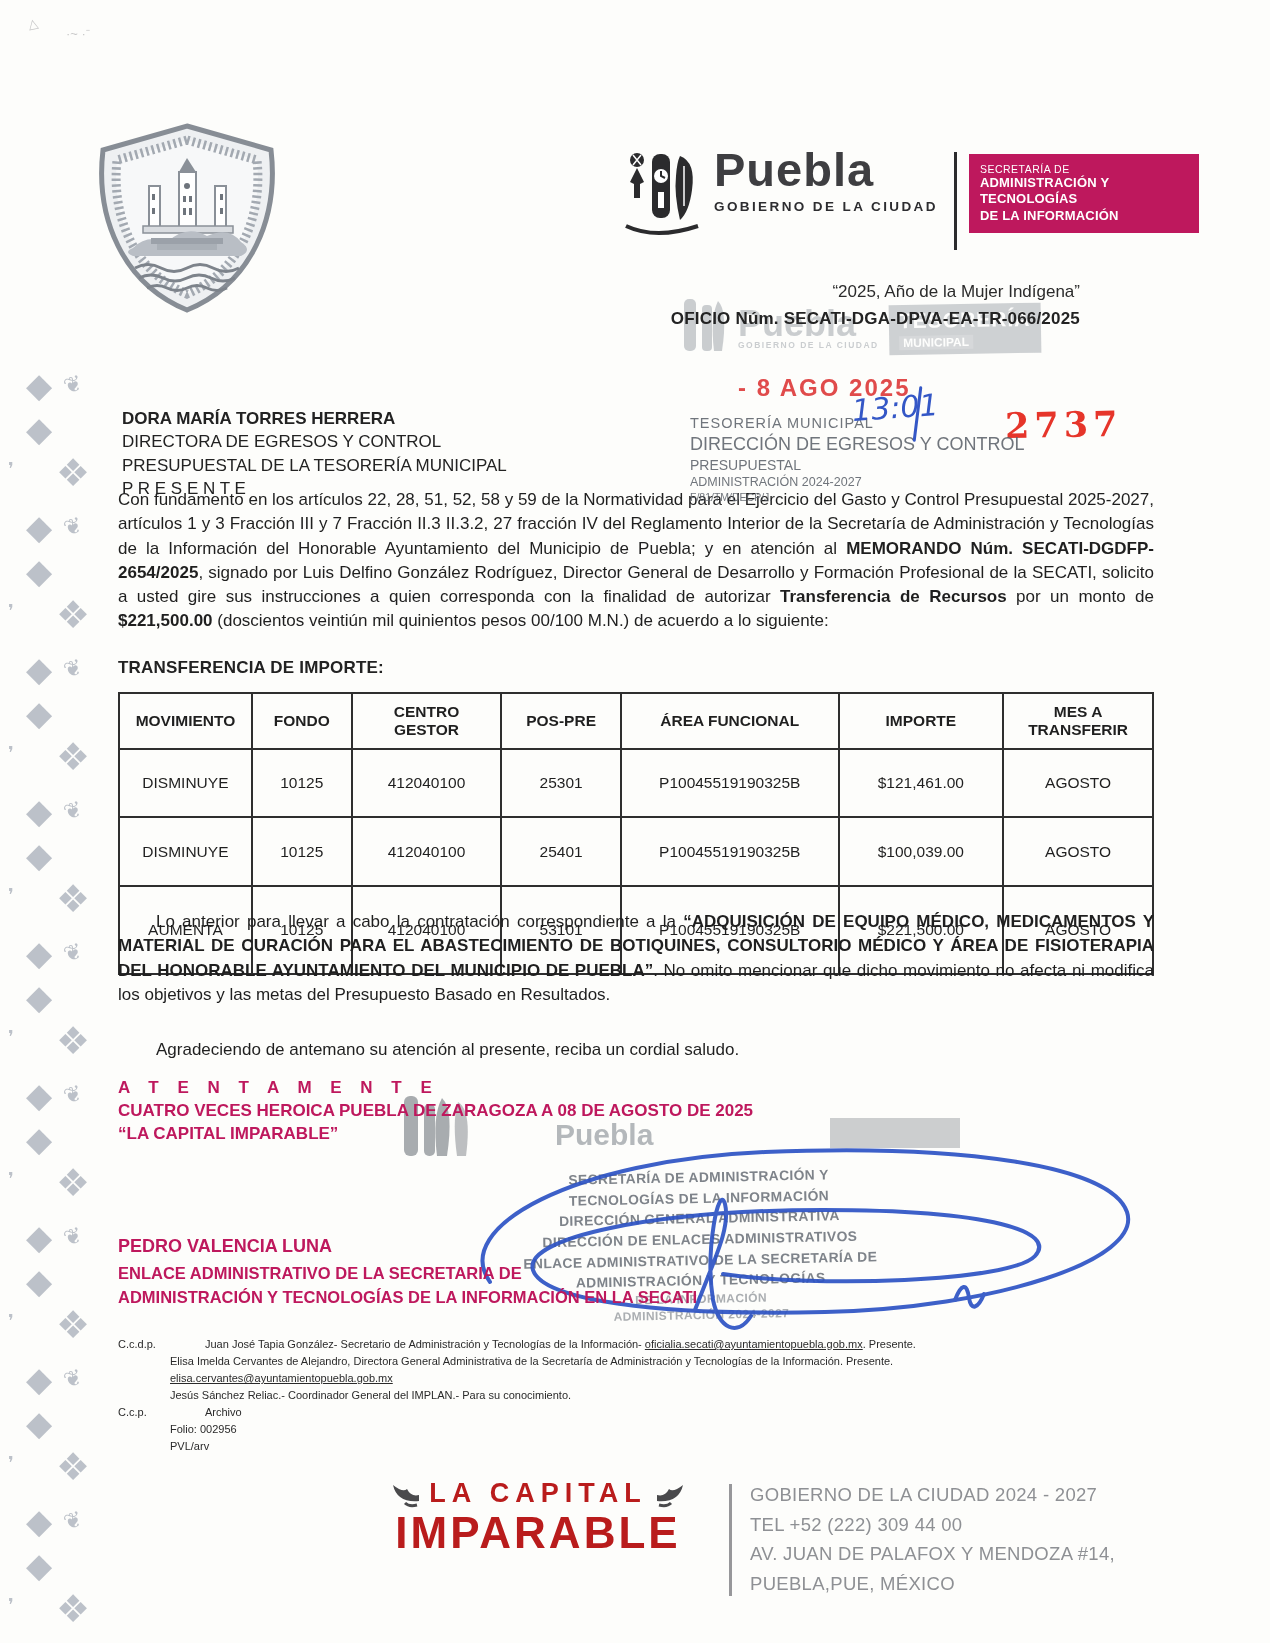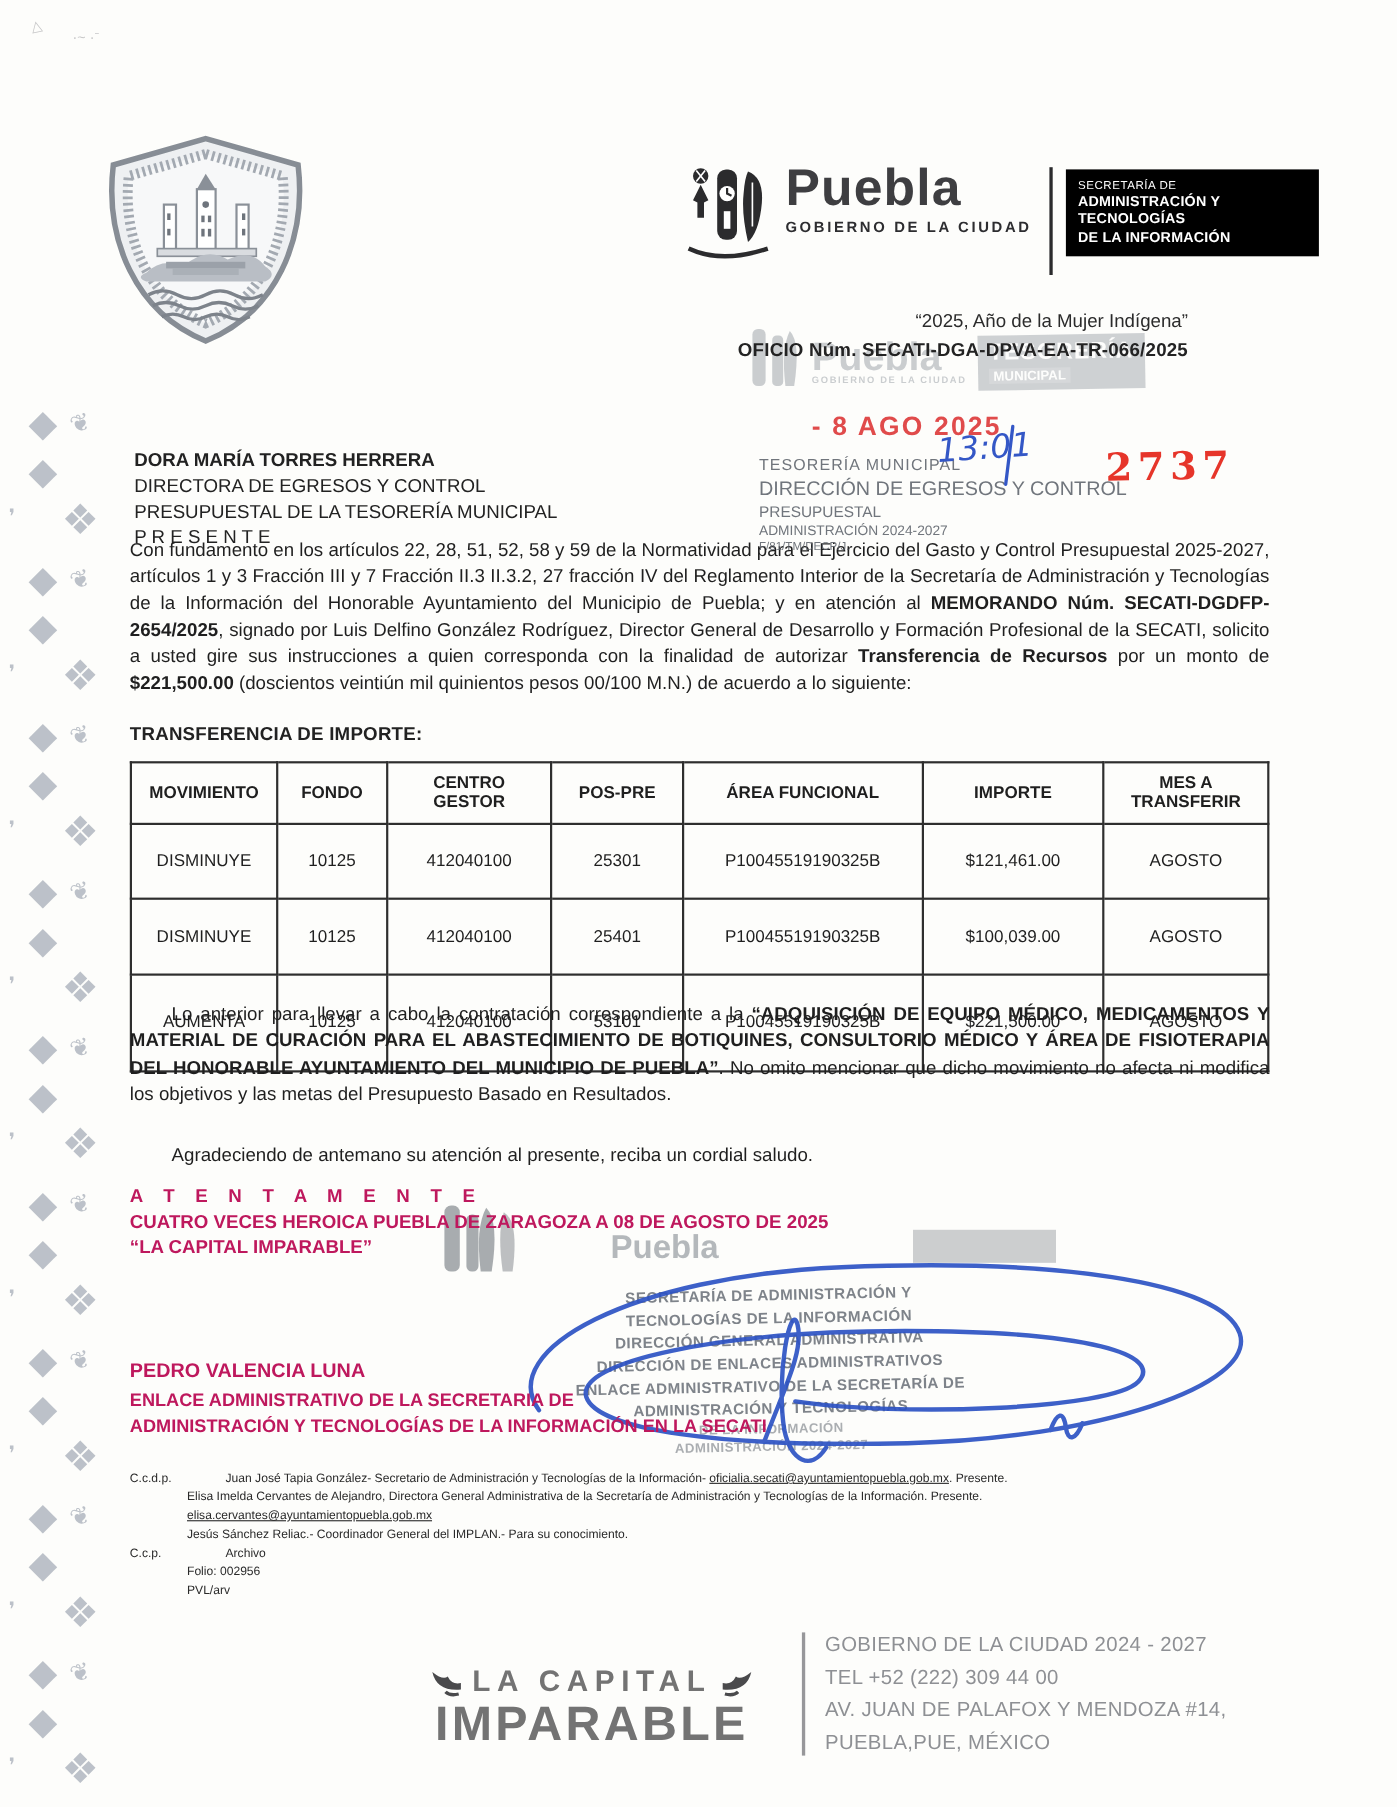--- a/index.html
+++ b/index.html
@@ -22,21 +22,21 @@
 
   
   .crest{left:85px;top:120px;}
 
   
   .brand{left:618px;top:146px;display:flex;align-items:flex-start;}
   .brand-word{margin-left:8px;}
   .brand-name{font-size:47px;font-weight:bold;color:#3e3e41;letter-spacing:1px;line-height:1;}
   .brand-tag{font-size:13.5px;font-weight:bold;color:#2d2d30;letter-spacing:2.4px;margin-top:6px;}
   .brand-bar{width:3px;height:98px;background:#2b2b2d;margin:6px 12px 0 16px;}
-  .dept-box{background:#000000;color:#fff;padding:9px 11px;margin-top:8px;width:208px;}
+  .dept-box{background:#be185d;color:#fff;padding:9px 11px;margin-top:8px;width:208px;}
   .dept-box .l1{font-size:10.5px;letter-spacing:.5px;}
   .dept-box .l2,.dept-box .l3{font-size:13px;font-weight:bold;line-height:1.25;letter-spacing:.2px;}
 
   
   .wmk{left:676px;top:286px;width:480px;height:86px;opacity:.45;z-index:0;display:flex;align-items:center;}
   .wmk-name{font-size:36px;font-weight:bold;color:#8d949c;line-height:.9;}
   .wmk-tag{font-size:8.5px;font-weight:bold;color:#8d949c;letter-spacing:1.5px;}
   .wmk-box{background:#979da4;color:#fff;margin-left:10px;padding:4px 10px;transform:rotate(-1deg);}
   .wmk-box .b1{font-size:21px;font-weight:bold;letter-spacing:1px;}
   .wmk-box .b2{font-size:12px;font-weight:bold;background:#a8adb3;display:inline-block;padding:0 4px;}
@@ -98,21 +98,21 @@
   .sig-t2{top:1288px;font-size:16.5px;z-index:6;}
 
   
   .cc{left:118px;top:1336px;font-size:11px;line-height:1.55;color:#2a2a2a;}
   .cc-row{display:flex;gap:35px;}
   .cc-label{width:52px;flex:none;}
   .cc-ind{margin-left:52px;}
   .email{text-decoration:underline;}
 
   
-  .fl{left:388px;top:1478px;width:300px;text-align:center;color:#737373;margin-top:35px;}
+  .fl{left:388px;top:1478px;width:300px;text-align:center;color:#b91c1c;}
   .fl-top{display:flex;align-items:center;justify-content:center;gap:6px;}
   .fl-c{font-size:27px;font-weight:bold;letter-spacing:6px;}
   .fl-i{font-size:44px;font-weight:bold;letter-spacing:3px;line-height:1;margin-top:2px;}
   .fdiv{left:729px;top:1484px;width:2.5px;height:112px;background:#97979a;}
   .faddr{left:750px;top:1480px;font-size:18.5px;color:#8e9094;line-height:1.6;letter-spacing:.3px;}
 </style>
 </head>
 <body>
 
 <div class="page">

